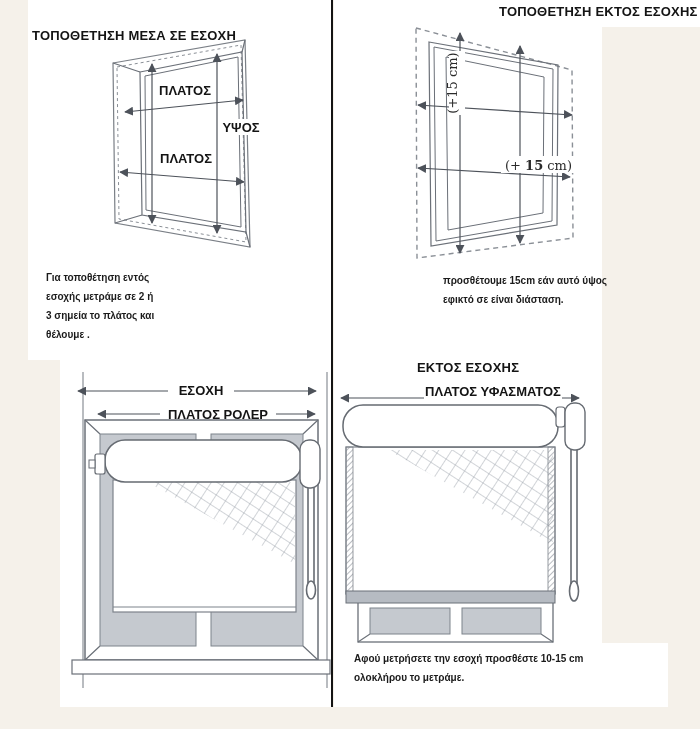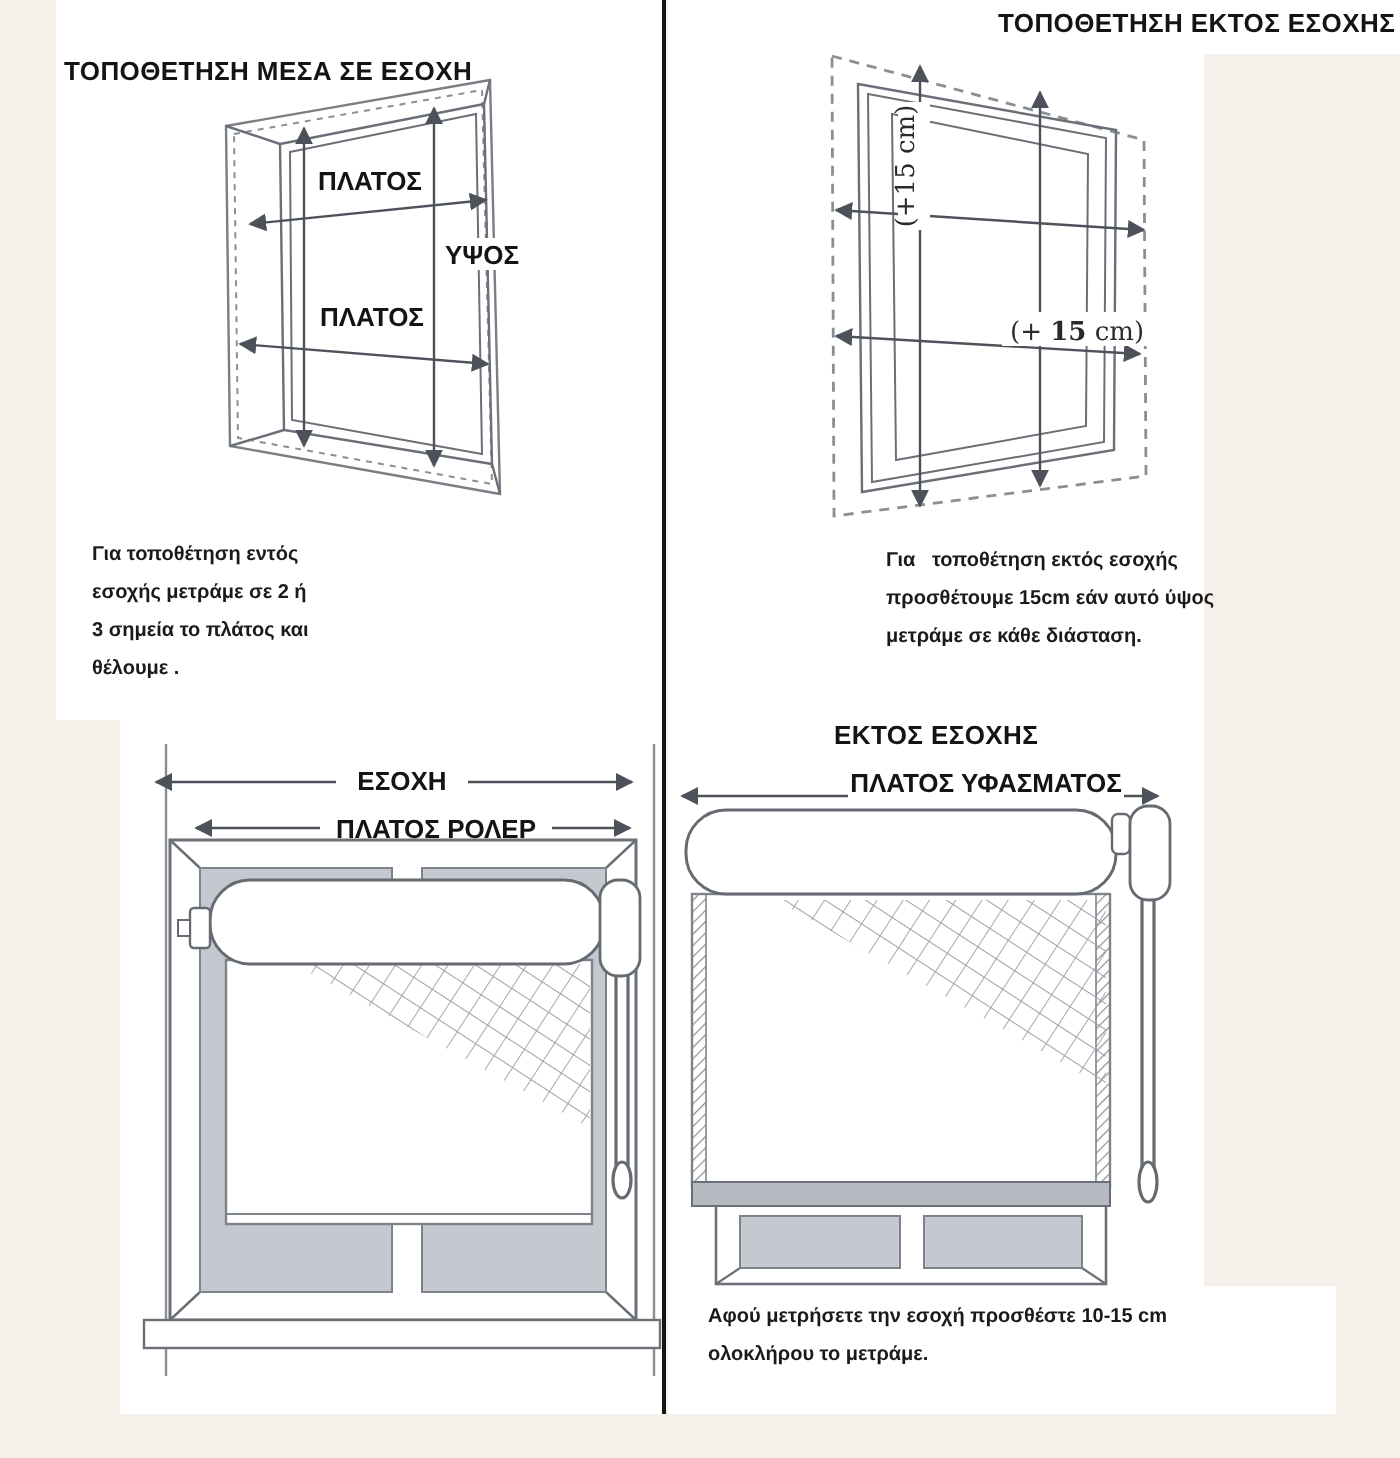--- a/index.html
+++ b/index.html
@@ -164,20 +164,19 @@
   <ellipse cx="236" cy="229" rx="4.5" ry="10" fill="none" stroke="#666b72" stroke-width="1.6"></ellipse>
 </svg>
 
 <div class="caption" id="caption-tl">
   <div>Για τοποθέτηση εντός</div>
   <div>εσοχής μετράμε σε 2 ή</div>
   <div>3 σημεία το πλάτος και</div>
   <div>θέλουμε .</div>
 </div>
 <div class="caption" id="caption-tr">
-  <div>Για   τοποθέτηση εκτός εσοχής</div>
   <div>προσθέτουμε 15cm εάν αυτό ύψος</div>
-  <div>μετράμε σε κάθε διάσταση.</div>
+  <div>εφικτό σε είναι διάσταση.</div>
 </div>
 <div class="caption" id="caption-br">
   <div>Αφού μετρήσετε την εσοχή προσθέστε 10-15 cm</div>
   <div>ολοκλήρου το μετράμε.</div>
 </div>
 
 </body></html>

